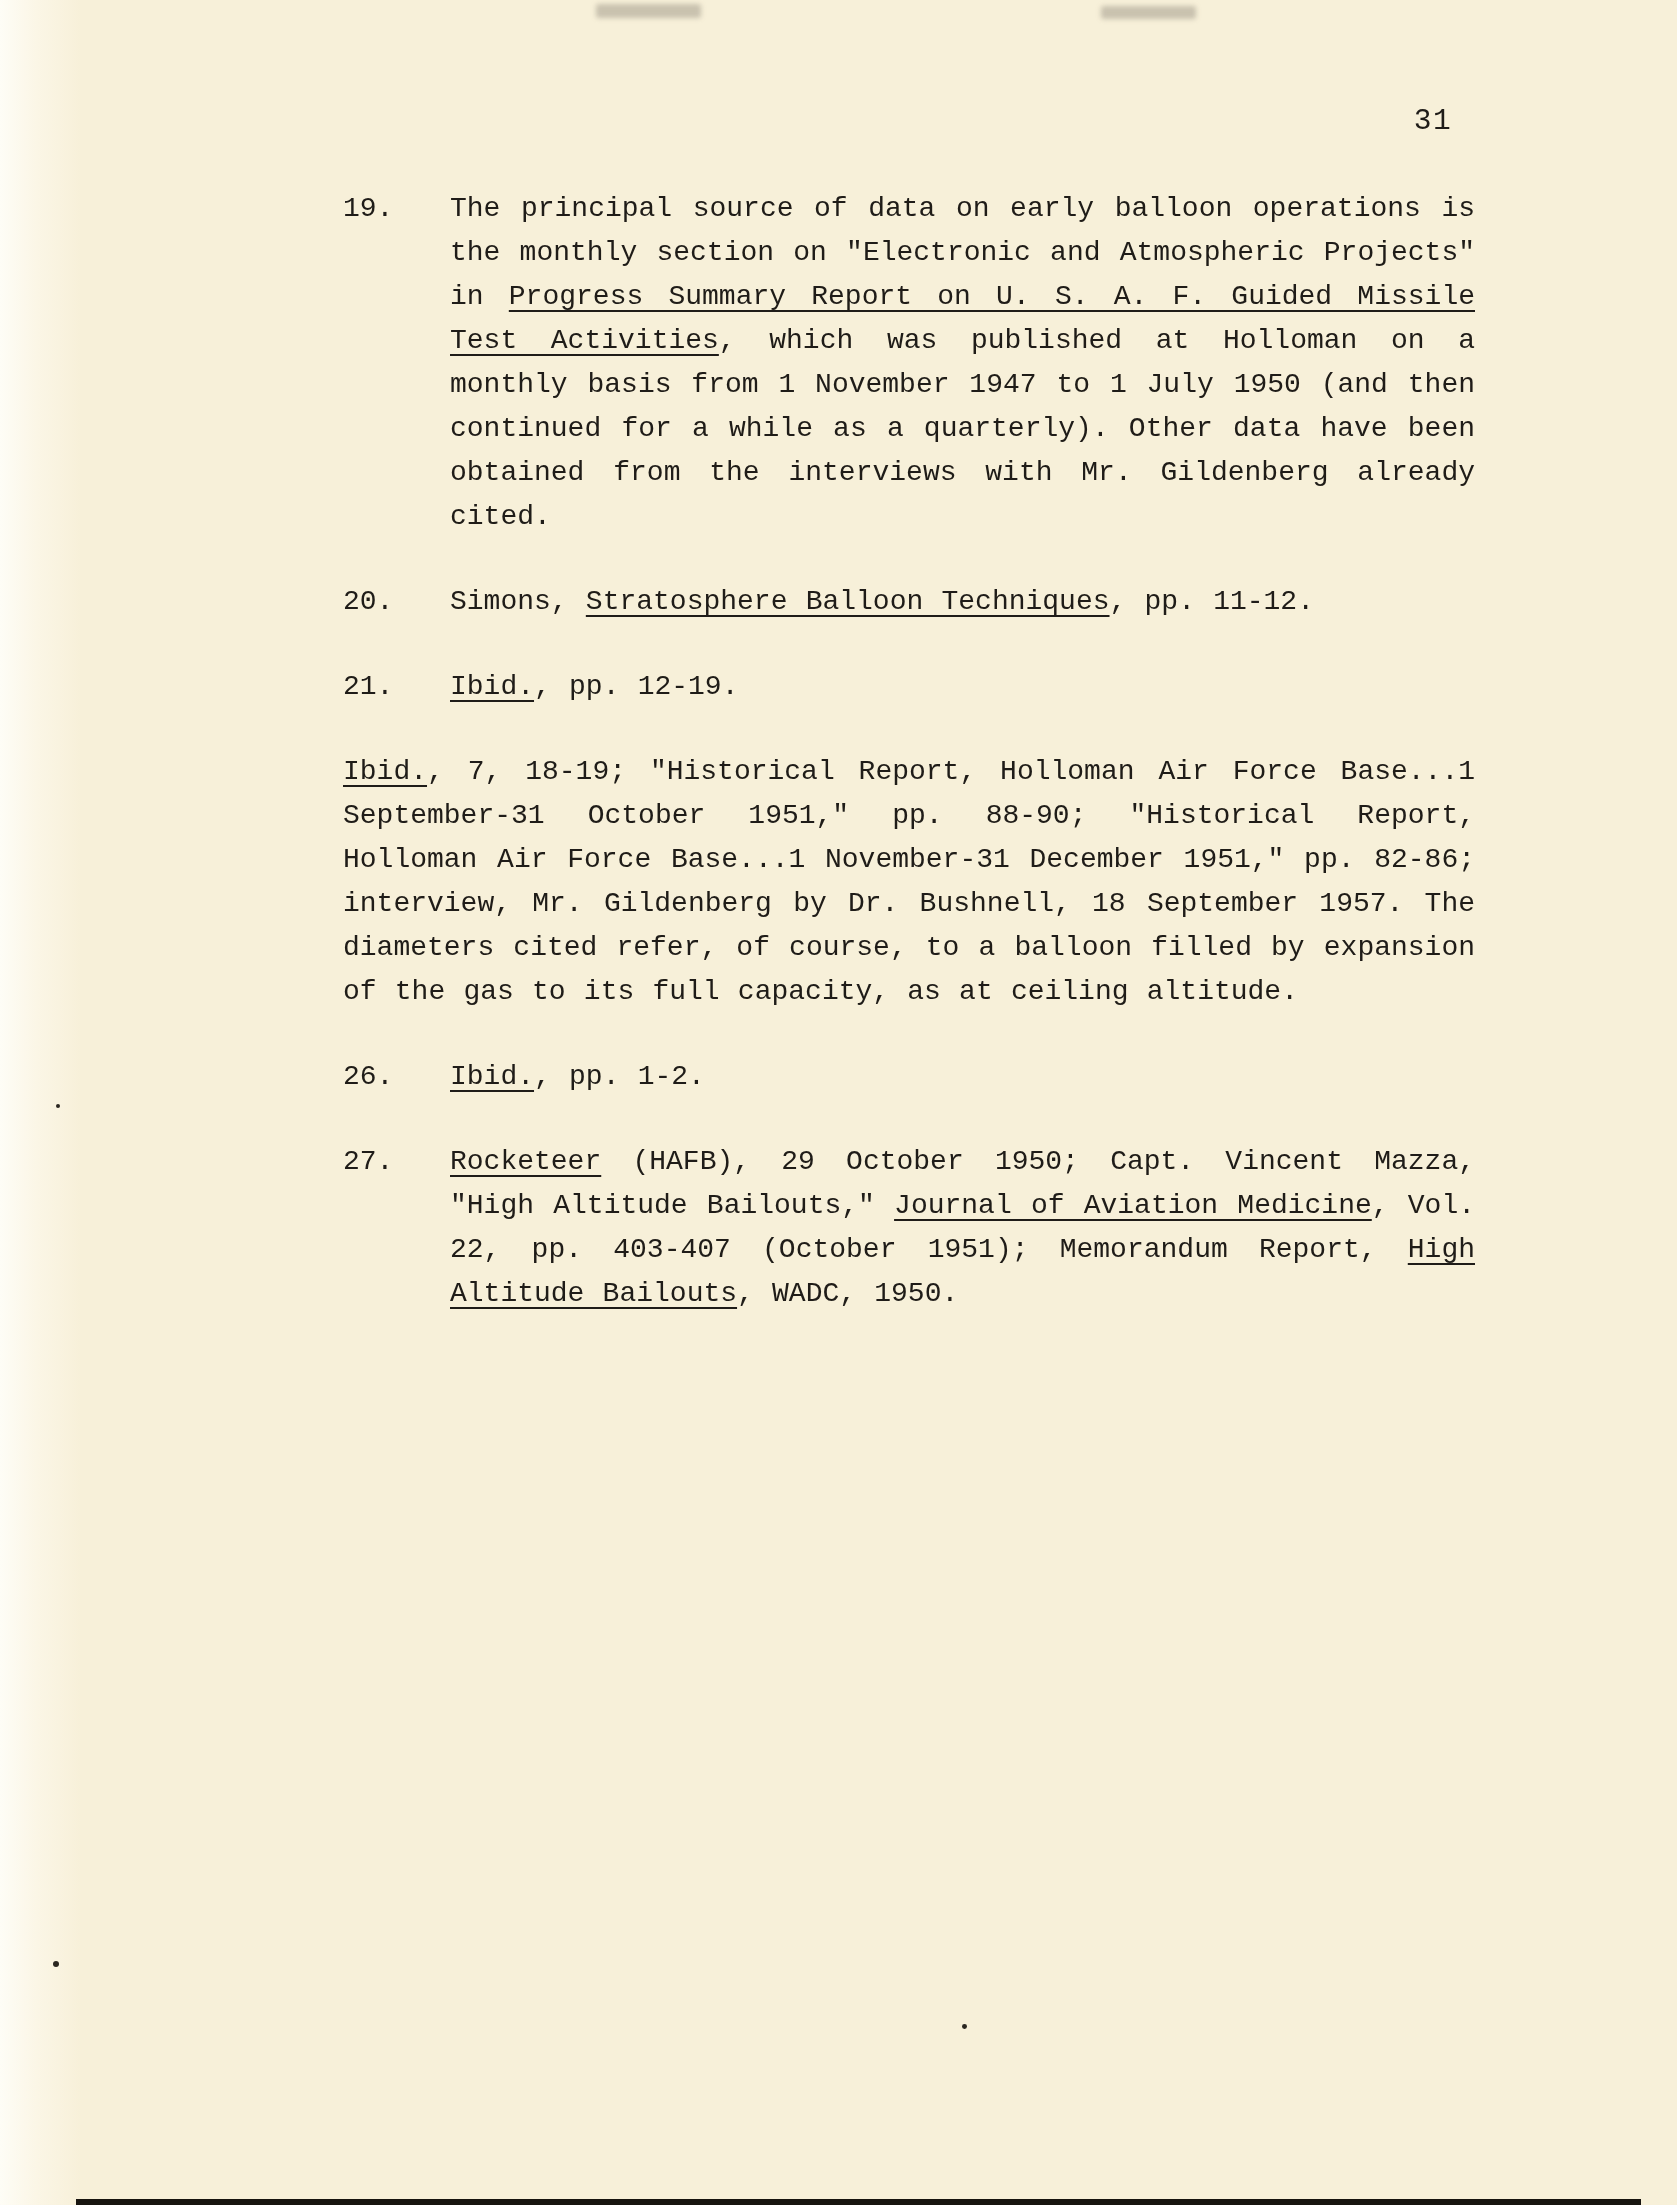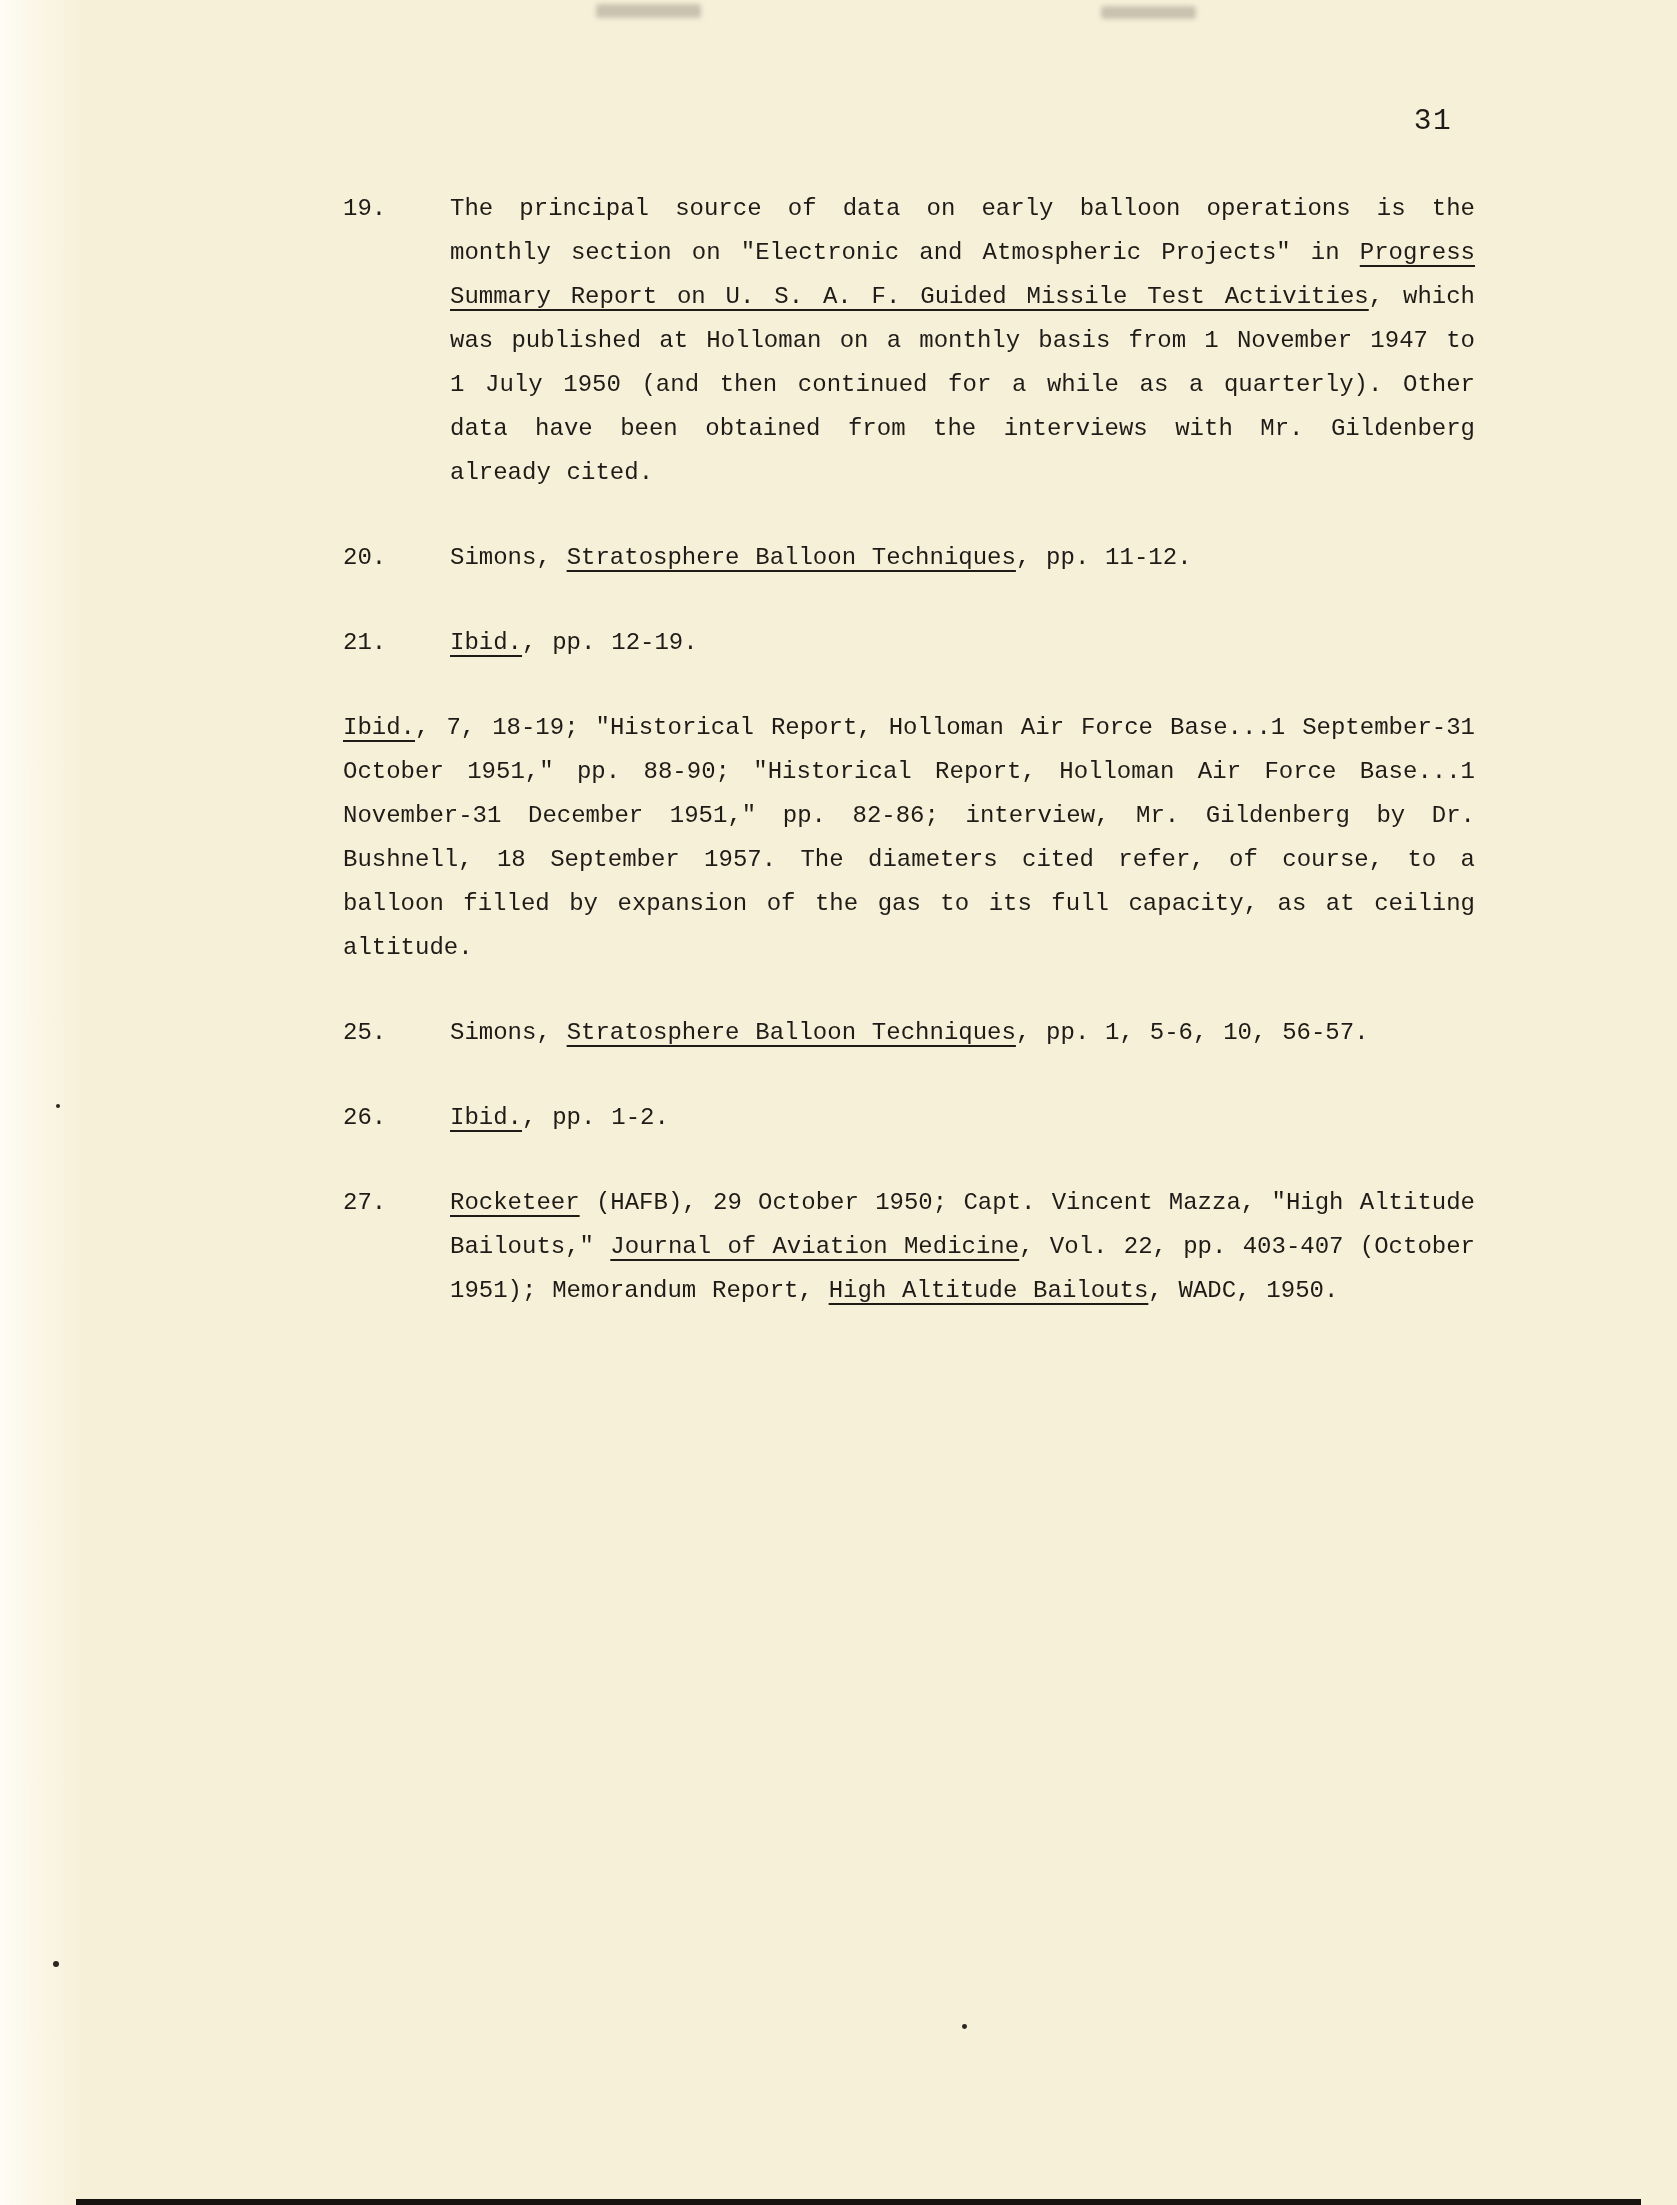--- a/index.html
+++ b/index.html
@@ -51,21 +51,21 @@
     top: 104px;
     right: 226px;
     font-size: 29.5px;
     letter-spacing: 1.4px;
   }
   .notes {
     position: absolute;
     top: 187px;
     left: 343px;
     width: 1132px;
-    font-size: 24px;
+    font-size: 28px;
     line-height: 44px;
   }
   .note {
     display: flex;
     margin-bottom: 41px;
   }
   .note-number {
     flex: none;
     width: 107px;
   }
@@ -103,24 +103,20 @@
         <div class="note-text"><span>Simons, </span><span class="u">Stratosphere Balloon Techniques</span><span>, pp. 11-12.</span></div>
       </div>
       <div class="note">
         <div class="note-number">21.</div>
         <div class="note-text"><span class="u">Ibid.</span><span>, pp. 12-19.</span></div>
       </div>
       <div class="note">
         <div class="note-text"><span class="u">Ibid.</span><span>, 7, 18-19; "Historical Report, Holloman Air Force Base...1 September-31 October 1951," pp. 88-90; "Historical Report, Holloman Air Force Base...1 November-31 December 1951," pp. 82-86; interview, Mr. Gildenberg by Dr. Bushnell, 18 September 1957.  The diameters cited refer, of course, to a balloon filled by expansion of the gas to its full capacity, as at ceiling altitude.</span></div>
       </div>
       <div class="note">
-        <div class="note-number">25.</div>
-        <div class="note-text"><span>Simons, </span><span class="u">Stratosphere Balloon Techniques</span><span>, pp. 1, 5-6, 10, 56-57.</span></div>
-      </div>
-      <div class="note">
         <div class="note-number">26.</div>
         <div class="note-text"><span class="u">Ibid.</span><span>, pp. 1-2.</span></div>
       </div>
       <div class="note">
         <div class="note-number">27.</div>
         <div class="note-text"><span class="u">Rocketeer</span><span> (HAFB), 29 October 1950; Capt. Vincent Mazza, "High Altitude Bailouts," </span><span class="u">Journal of Aviation Medicine</span><span>, Vol. 22, pp. 403-407 (October 1951); Memorandum Report, </span><span class="u">High Altitude Bailouts</span><span>, WADC, 1950.</span></div>
       </div>
     </div>
 
   <div class="edge-bottom"></div>

